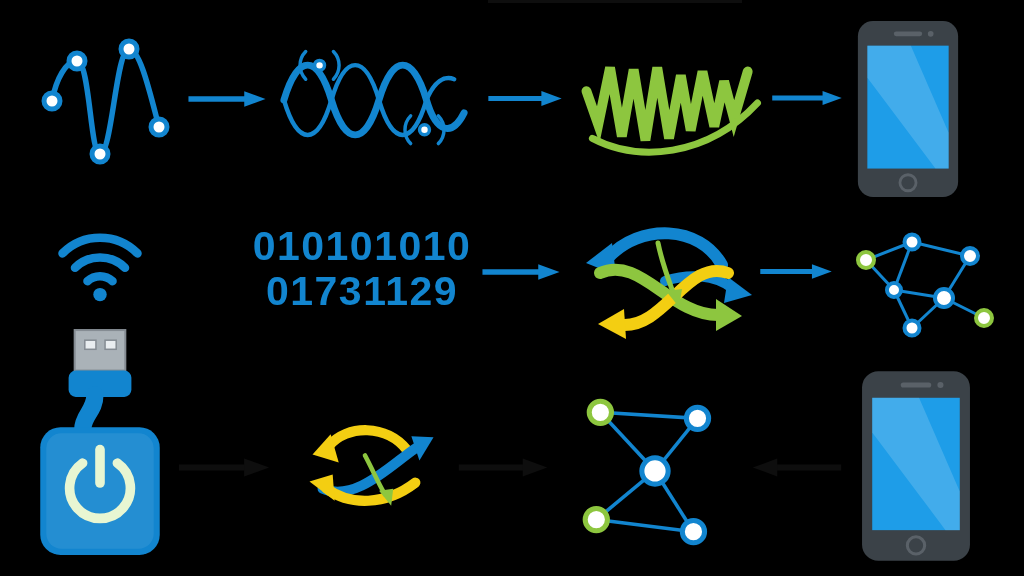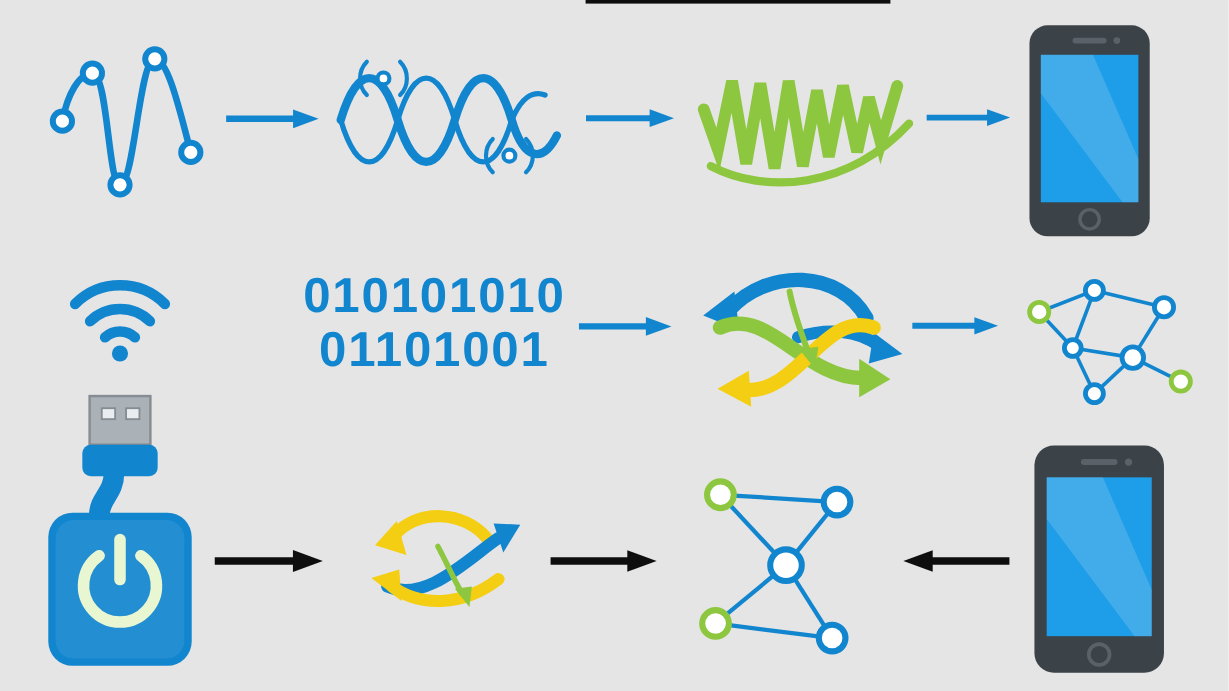--- a/index.html
+++ b/index.html
@@ -1,17 +1,17 @@
 <!DOCTYPE html>
 <html style="--c-blue: #1285cf; --c-green: #8dc63f; --c-yellow: #f3ce12; --c-black: #0e0e0e; --c-phonebody: #3b4248; --c-phonedetail: #5a6168; --c-screen: #1e9de8; --c-metal: #aab2b8; --c-power: #e8f6d2;"><head>
 <meta charset="utf-8">
 <style>
   html,body{margin:0;padding:0;background:#ffffff;}
   .canvas{
-    position:relative;width:1024px;height:576px;background:#e5e5e5;
+    position:relative;width:1024px;height:576px;background:#000000;
     overflow:hidden;font-family:"Liberation Sans",sans-serif;
   }
   .abs{position:absolute;}
   .abs svg{display:block;width:100%;height:100%;}
   .binary-text{
     color:var(--c-blue,#1285cf);
     font-weight:bold;font-size:41px;letter-spacing:1.5px;
     text-align:center;line-height:45px;
     font-family:"Liberation Sans",sans-serif;
   }
@@ -112,21 +112,21 @@
         <path d="M 11 38 A 55 55 0 0 1 89 38"></path>
         <path d="M 24 53 A 37 37 0 0 1 76 53"></path>
         <path d="M 37 67 A 19 19 0 0 1 63 67"></path>
       </g>
       <circle cx="50" cy="81" r="7" style="fill:var(--c-blue,#1285cf)"></circle>
     </svg>
   </div>
 
   <div class="abs binary-text" style="left:248px;top:224px;width:228px;">
     <div>010101010</div>
-    <div>01101001</div>
+    <div>01731129</div>
   </div>
 
   <div class="abs arrow-blue" style="left:480px;top:262px;width:82px;height:20px;">
     <svg viewBox="0 0 100 24">
         <use href="#sym-arrow" xlink:href="#sym-arrow"></use>
       </svg>
   </div>
 
   <div class="abs" style="left:570px;top:202px;width:190px;height:152px;">
     <svg viewBox="0 0 190 150">

